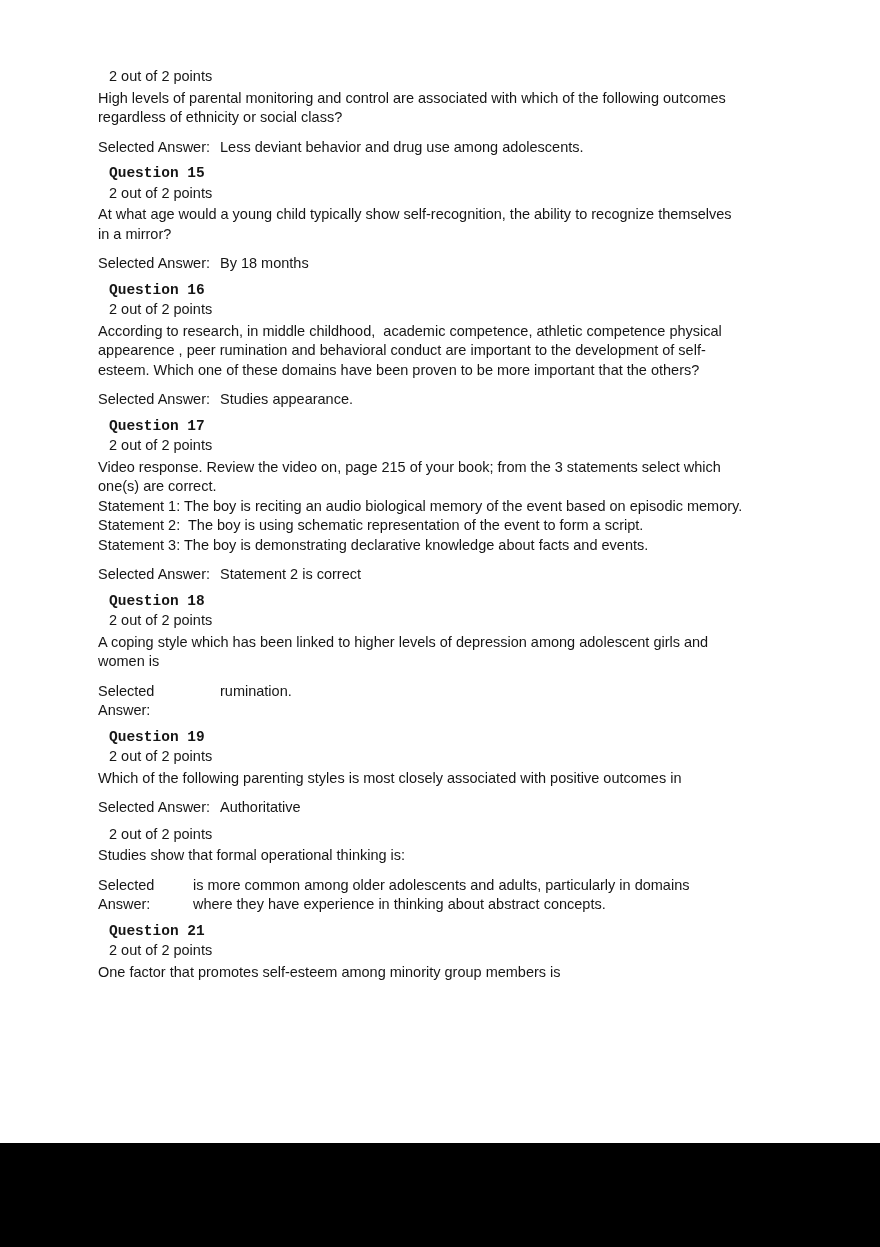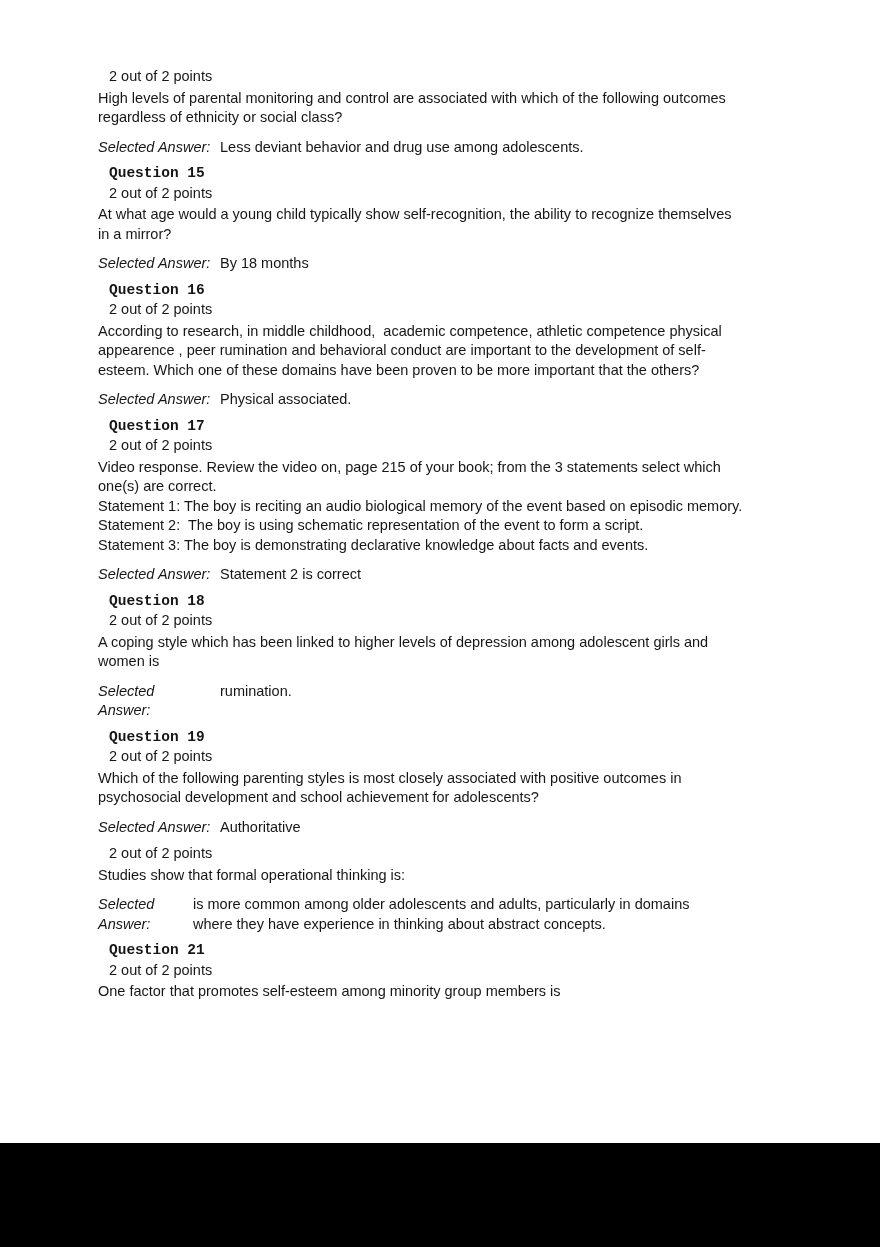--- a/index.html
+++ b/index.html
@@ -28,21 +28,21 @@
   }
   .line { white-space: pre; }
   .indent { margin-left: 11px; }
   .q-header { font-weight: 700; font-family: Liberation Mono, monospace; }
   .q-text { margin-top: 2px; }
   .answer-row {
     display: flex;
     align-items: flex-start;
     margin: 10px 0 7px 0;
   }
-  .answer-label { flex: 0 0 122px; width: 122px; font-style: italic; }
+  .answer-label { flex: 0 0 122px; width: 122px; }
   .answer-label.narrow { flex: 0 0 95px; width: 95px; }
   .footer-bar {
     position: absolute;
     left: 0;
     top: 1143px;
     width: 880px;
     height: 104px;
     background: var(--footer);
   }
 </style>
@@ -90,21 +90,21 @@
     <div class="q-text">
       <div class="line">According to research, in middle childhood,  academic competence, athletic competence physical</div>
       <div class="line">appearence , peer rumination and behavioral conduct are important to the development of self-</div>
       <div class="line">esteem. Which one of these domains have been proven to be more important that the others?</div>
     </div>
     <div class="answer-row indent">
       <div class="answer-label">
         <div class="line">Selected Answer:</div>
       </div>
       <div>
-        <div class="line">Physical associated.</div>
+        <div class="line">Studies appearance.</div>
       </div>
     </div>
   </section>
 
   <section>
     <div class="line indent q-header">Question 17</div>
     <div class="line indent">2 out of 2 points</div>
     <div class="q-text">
       <div class="line">Video response. Review the video on, page 215 of your book; from the 3 statements select which</div>
       <div class="line">one(s) are correct.</div>
@@ -138,21 +138,20 @@
         <div class="line">rumination.</div>
       </div>
     </div>
   </section>
 
   <section>
     <div class="line indent q-header">Question 19</div>
     <div class="line indent">2 out of 2 points</div>
     <div class="q-text">
       <div class="line">Which of the following parenting styles is most closely associated with positive outcomes in</div>
-      <div class="line">psychosocial development and school achievement for adolescents?</div>
     </div>
     <div class="answer-row indent">
       <div class="answer-label">
         <div class="line">Selected Answer:</div>
       </div>
       <div>
         <div class="line">Authoritative</div>
       </div>
     </div>
   </section>

